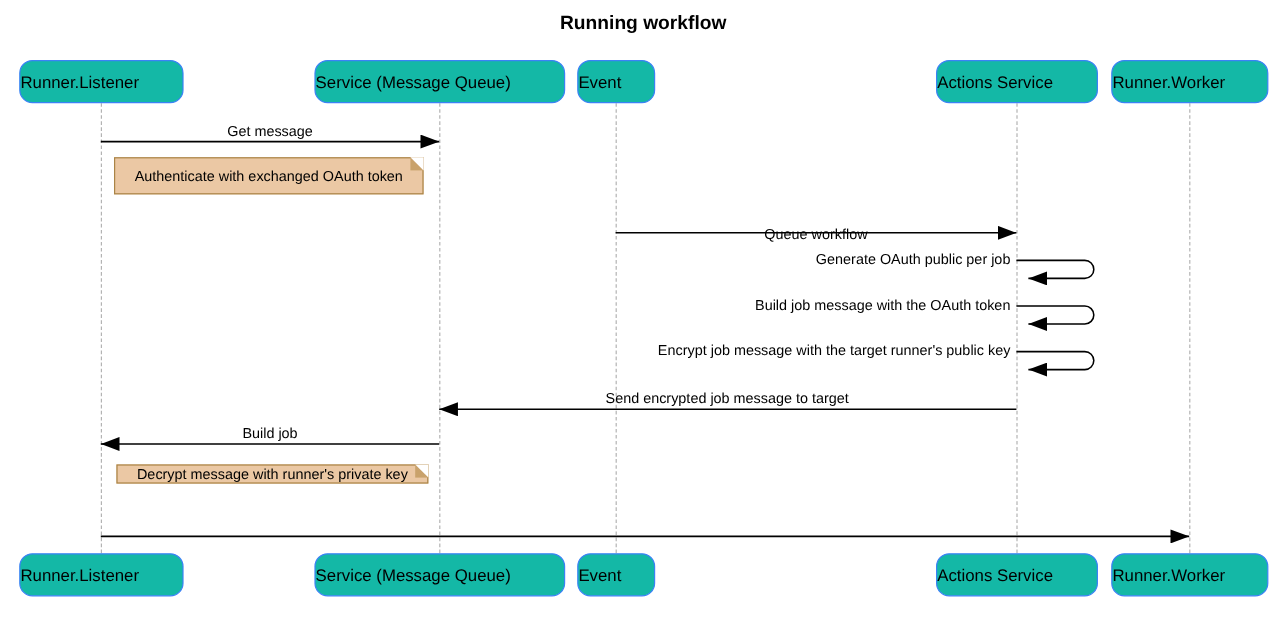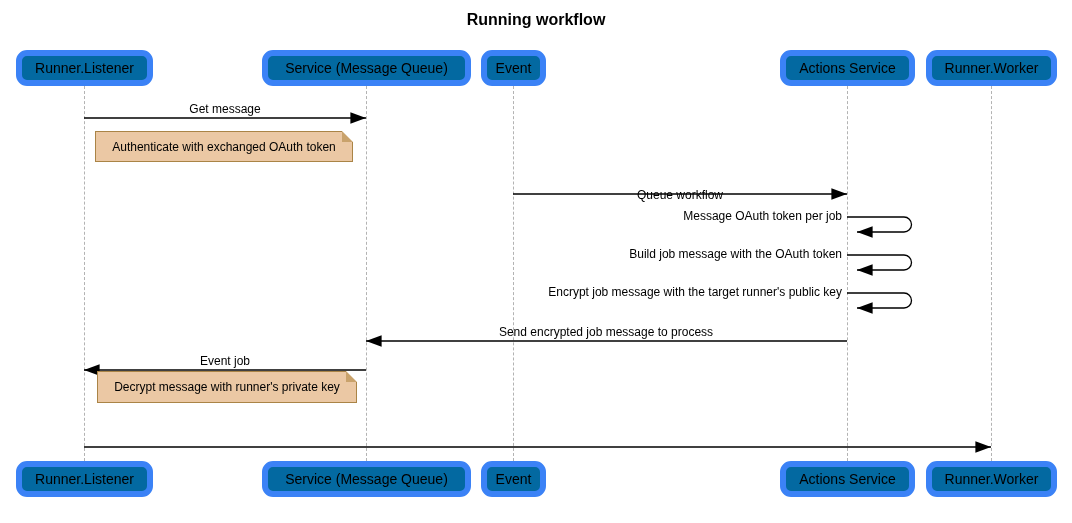--- a/index.html
+++ b/index.html
@@ -14,26 +14,25 @@
   .title{
     position:absolute;
     left:0; top:11px; width:1072px;
     text-align:center;
     font-size:16px;
     font-weight:bold;
   }
   .actor{
     position:absolute;
     height:36px;
-    background:#0369a1;
-    border:6px solid #3b82f6;
+    background:#14b8a6;
+    border:1px solid #3b82f6;
     border-radius:11px;
     display:flex;
     align-items:center;
-    justify-content:center;
     font-size:14px;
     box-sizing:border-box;
     white-space:nowrap;
   }
   .actor.top{top:50px;}
   .actor.bottom{top:461px;}
   .lifeline{
     position:absolute;
     top:86px;
     height:375px;
@@ -131,26 +130,26 @@
     <path d="M847,217 H904 A7.5,7.5 0 0 1 904,232 H857" fill="none" stroke="#000000" stroke-width="1.3" marker-end="url(#ah)"></path>
     <path d="M847,255 H904 A7.5,7.5 0 0 1 904,270 H857" fill="none" stroke="#000000" stroke-width="1.3" marker-end="url(#ah)"></path>
     <path d="M847,293 H904 A7.5,7.5 0 0 1 904,308 H857" fill="none" stroke="#000000" stroke-width="1.3" marker-end="url(#ah)"></path>
     <line x1="847" y1="341" x2="366" y2="341" stroke="#000000" stroke-width="1.3" marker-end="url(#ah)"></line>
     <line x1="366" y1="370" x2="84" y2="370" stroke="#000000" stroke-width="1.3" marker-end="url(#ah)"></line>
     <line x1="84" y1="447" x2="991" y2="447" stroke="#000000" stroke-width="1.3" marker-end="url(#ah)"></line>
   </svg>
 
   <div class="msg-label center" style="left:225px;top:103px">Get message</div>
   <div class="msg-label center" style="left:680px;top:189px">Queue workflow</div>
-  <div class="msg-label rightalign" style="right:230px;top:210px">Message OAuth token per job</div>
+  <div class="msg-label rightalign" style="right:230px;top:210px">Generate OAuth public per job</div>
   <div class="msg-label rightalign" style="right:230px;top:286px">Encrypt job message with the target runner's public key</div>
   <div class="msg-label rightalign" style="right:230px;top:248px">Build job message with the OAuth token</div>
-  <div class="msg-label center" style="left:606px;top:326px">Send encrypted job message to process</div>
-  <div class="msg-label center" style="left:225px;top:355px">Event job</div>
+  <div class="msg-label center" style="left:606px;top:326px">Send encrypted job message to target</div>
+  <div class="msg-label center" style="left:225px;top:355px">Build job</div>
 
   <div class="note" style="left:95px;top:131px;width:258px;height:31px">
     <span>Authenticate with exchanged OAuth token</span>
   </div>
-  <div class="note" style="left:97px;top:371px;width:260px;height:32px">
+  <div class="note" style="left:97px;top:387px;width:260px;height:16px">
     <span>Decrypt message with runner's private key</span>
   </div>
 
 </div>
 
 </body></html>

